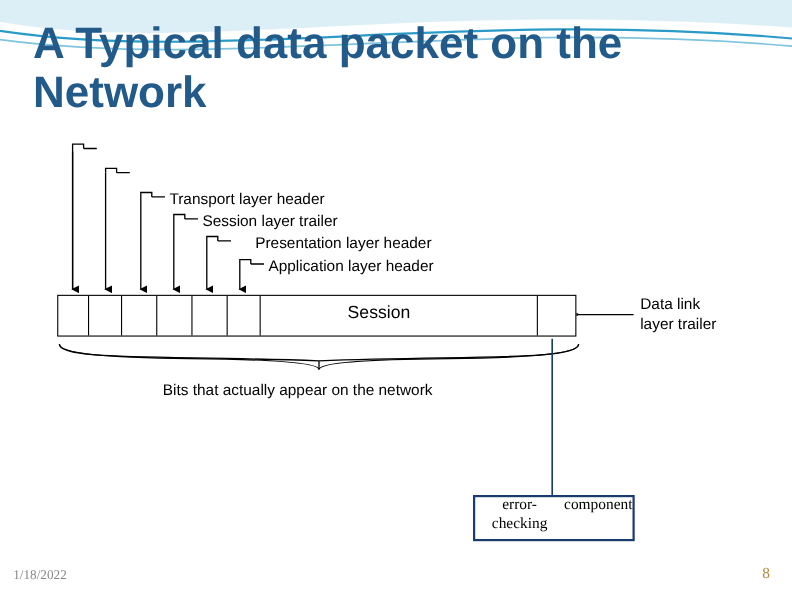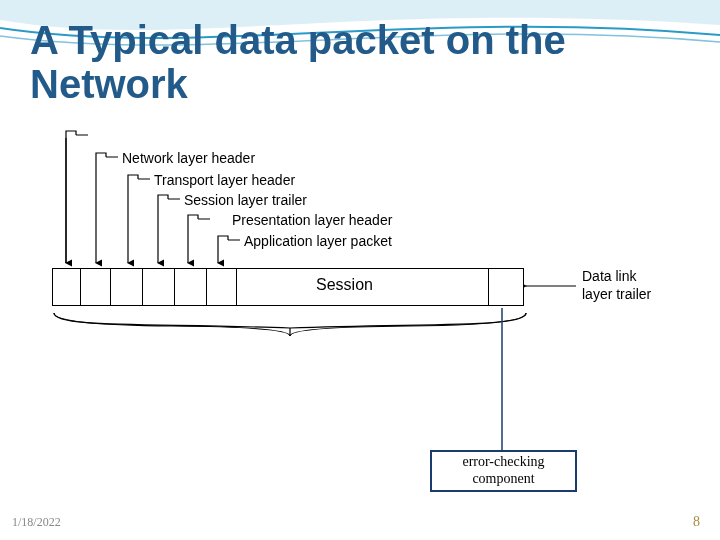--- a/index.html
+++ b/index.html
@@ -40,21 +40,21 @@
     left: 430px;
     width: 147px;
     height: 42px;
     border: 2px solid #1a3b6e;
     background: #fff;
     font-family: Georgia, "Times New Roman", serif;
     font-size: 14px;
     color: #000;
     text-align: center;
     display: flex;
-    flex-direction: column;
+    flex-direction: row;
     justify-content: center;
     line-height: 1.2;
   }
   .callout-line {
     position: absolute;
     stroke: #1a3b6e;
     stroke-width: 1.5;
     fill: none;
   }
   .footer-date {
@@ -103,25 +103,24 @@
 <svg class="top-swoosh" viewBox="0 0 720 80">
   <path d="M0,20 C180,50 360,0 720,25 L720,0 L0,0 Z" fill="#cfe8f2" opacity="0.7"></path>
   <path d="M0,28 C200,58 420,8 720,35" stroke="#2a9bc7" stroke-width="2" fill="none"></path>
   <path d="M0,36 C210,64 430,16 720,42" stroke="#7fc3dd" stroke-width="1.5" fill="none"></path>
 </svg>
 
 <h1 class="title">A Typical data packet on the Network</h1>
 
 <div class="diagram">
 
-  <div class="label" style="top:22px; left:74px;">Network layer header</div>
   <div class="label" style="top:44px; left:106px;">Transport layer header</div>
   <div class="label" style="top:64px; left:136px;">Session layer trailer</div>
   <div class="label" style="top:84px; left:166px;margin-left:18px;">Presentation layer header</div>
-  <div class="label" style="top:105px; left:196px;">Application layer packet</div>
+  <div class="label" style="top:105px; left:196px;">Application layer header</div>
 
   <svg width="624" height="290" style="position:absolute;top:0;left:0;">
     <defs>
       <marker id="arr" markerWidth="6" markerHeight="6" refX="3" refY="5" orient="auto">
         <path d="M0,0 L6,0 L3,6 Z" fill="#000"></path>
       </marker>
       <marker id="arrL" markerWidth="6" markerHeight="6" refX="1" refY="3" orient="auto">
         <path d="M6,0 L6,6 L0,3 Z" fill="#000"></path>
       </marker>
     </defs>
@@ -156,20 +155,21 @@
     <div class="cell" style="left:184px; width:252px; border-right:1.5px solid #000;"></div>
     <div class="cell" style="left:436px; width:34px; border-right:none;"></div>
   </div>
 
   <div class="msg-label" style="top:148px; left:268px;">Session</div>
 
   <div class="label" style="top:140px; left:534px; line-height:1.25; white-space:normal; width:90px;">
     <span>Data link<br>layer trailer</span>
   </div>
 
+  <div class="label" style="top:218px; left:100px;">Bits that actually appear on the network</div>
 
 </div>
 
 <svg style="position:absolute;top:0;left:0;width:720px;height:540px;pointer-events:none;">
   <line x1="502" y1="308" x2="502" y2="450" class="callout-line"></line>
 </svg>
 
 <div class="callout-box">
   <div>error-checking</div>
   <div>component</div>

